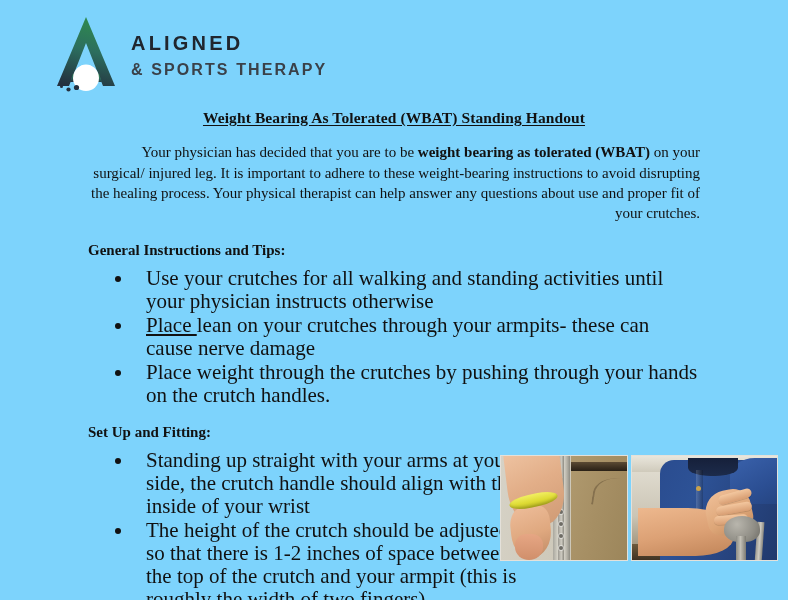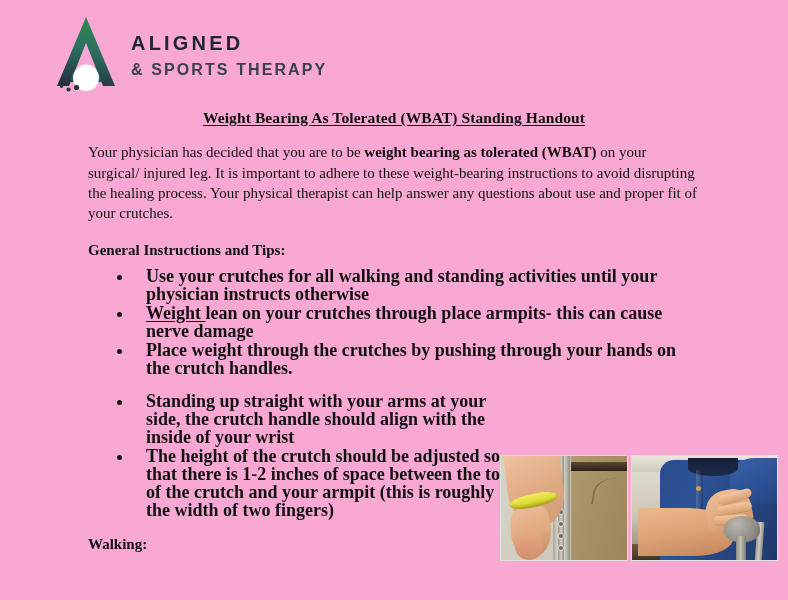--- a/index.html
+++ b/index.html
@@ -14,21 +14,21 @@
     color: #111111;
     overflow: hidden;
     position: relative;
   }
 
   
   .page {
     position: relative;
     width: 788px;
     height: 600px;
-    background: #f9a8d4;
+    background: #7dd3fc;
     overflow: hidden;
   }
 
   
   .letterhead {
     position: absolute;
     left: 55px;
     top: 16px;
     display: flex;
     align-items: center;
@@ -82,21 +82,21 @@
     text-underline-offset: 2px;
     margin: 0 0 14px 0;
     line-height: 1.3;
     letter-spacing: 0.1px;
   }
 
   p.para {
     font-size: 15px;
     line-height: 20.4px;
     margin: 0 0 16px 0;
-    text-align: left;
+    text-align: right;
   }
   p.para:last-child { margin-bottom: 0; }
 
   .b { font-weight: 700; }
   .u { text-decoration: underline; text-underline-offset: 1.5px; }
 
   h2.section {
     font-size: 15px;
     font-weight: 700;
     margin: 0 0 7px 0;
@@ -104,25 +104,24 @@
   }
 
   ul.bullets, ol.numbers {
     margin: 0 0 15px 0;
     padding: 0 0 0 46px;
     list-style-position: outside;
   }
   ul.bullets { list-style-type: disc; }
 
   ul.bullets li, ol.numbers li {
-    font-size: 18px;
-    line-height: 18px;
+    font-size: 21px;
+    line-height: 23px;
     margin: 0 0 1px 0;
     padding-left: 12px;
-    font-weight: bold;
   }
 
   
   .narrow li { max-width: 372px; }
 
   
   .block { }
   .block-tight { margin-bottom: 10px; }
 
   
@@ -306,26 +305,27 @@
 
     <h1 class="doc-title">Weight Bearing As Tolerated (WBAT) Standing Handout</h1>
 
     <p class="para"><span>Your physician has decided that you are to be </span><span class="b">weight bearing as tolerated (WBAT)</span><span> on your surgical/ injured leg. It is important to adhere to these weight-bearing instructions to avoid disrupting the healing process. Your physical therapist can help answer any questions about use and proper fit of your crutches.</span></p>
 
 
     <div class="block">
       <h2 class="section">General Instructions and Tips:</h2>
       <ul class="bullets">
         <li><span class="u"></span><span>Use your crutches for all walking and standing activities until your physician instructs otherwise</span></li>
-        <li><span class="u">Weight </span><span>lean on your crutches through place armpits- this can cause nerve damage</span></li>
+        <li><span class="u">Place </span><span>lean on your crutches through your armpits- these can cause nerve damage</span></li>
         <li><span class="u"></span><span>Place weight through the crutches by pushing through your hands on the crutch handles.</span></li>
       </ul>
     </div>
 
     <div class="block-tight">
+      <h2 class="section">Set Up and Fitting:</h2>
       <ul class="bullets narrow">
         <li><span>Standing up straight with your arms at your side, the crutch handle should align with the inside of your wrist</span></li>
         <li><span>The height of the crutch should be adjusted so that there is 1-2 inches of space between the top of the crutch and your armpit (this is roughly the width of two fingers)</span></li>
       </ul>
     </div>
 
     <div>
       <h2 class="section">Walking:</h2>
 
     </div>

